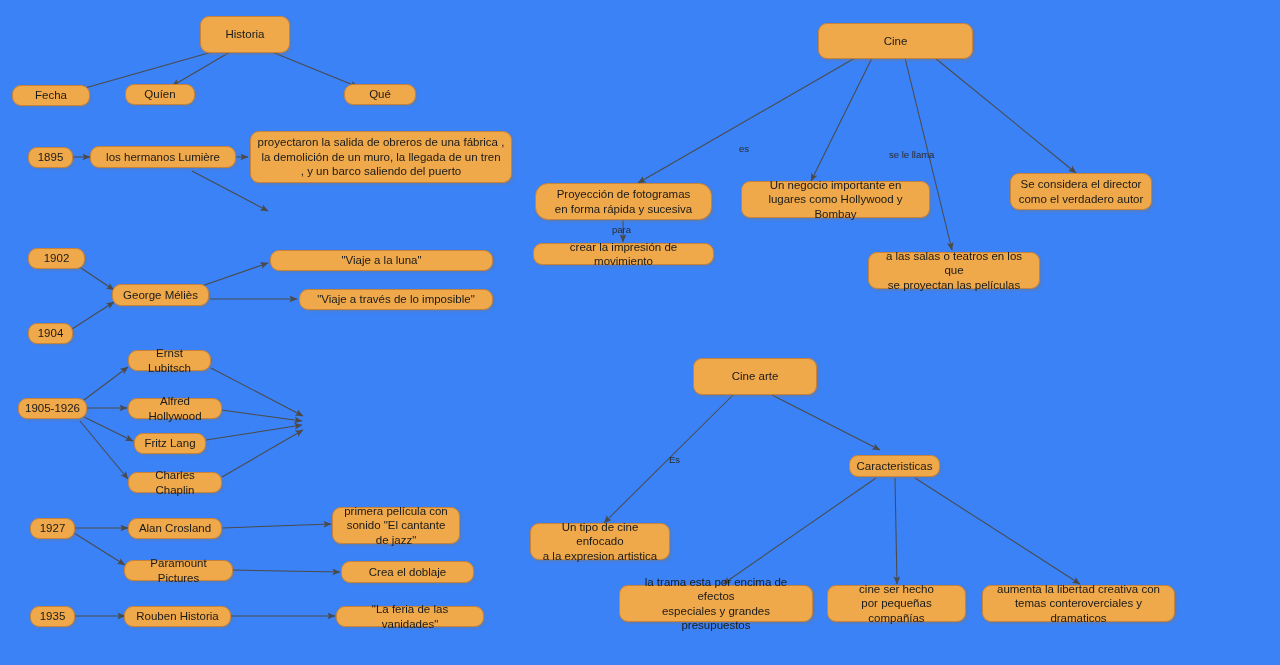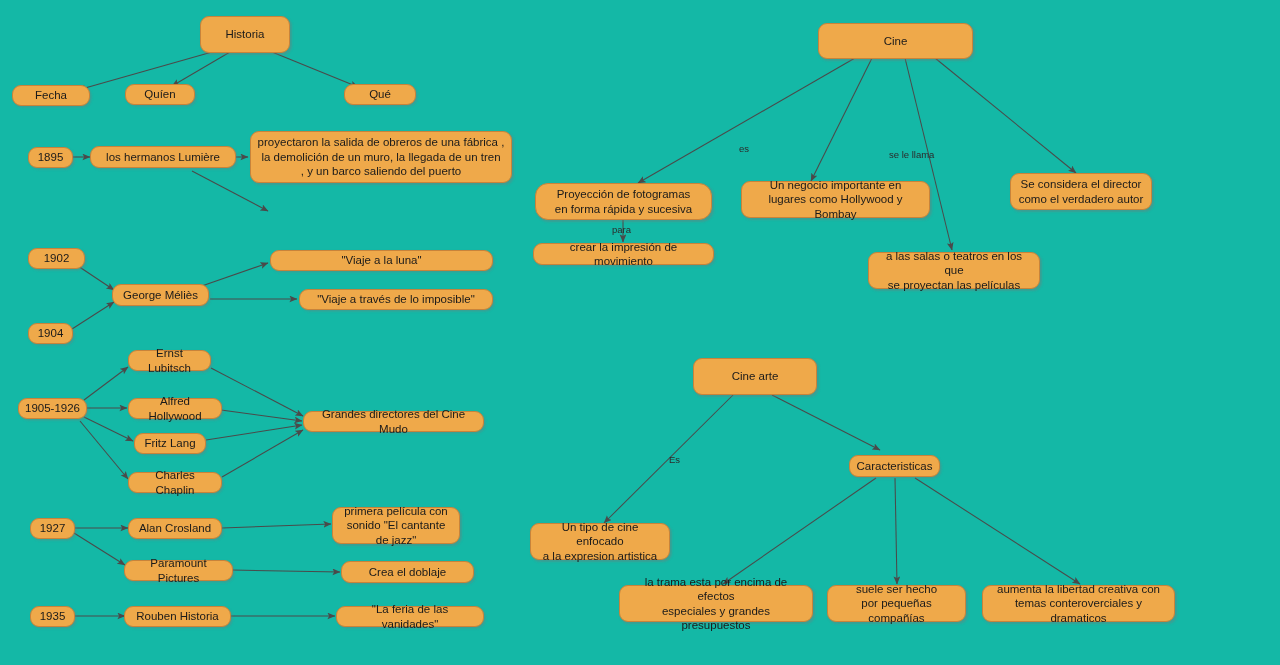--- a/index.html
+++ b/index.html
@@ -1,17 +1,17 @@
 <!DOCTYPE html>
 <html><head>
 <meta charset="utf-8">
 <style>
   html,body{margin:0;padding:0;background:#ffffff;}
   body{font-family:"Liberation Sans","DejaVu Sans",sans-serif;}
-  #canvas{position:relative;width:1280px;height:665px;background:#14b8a6;overflow:hidden;}
+  #canvas{position:relative;width:1280px;height:665px;background:#3b82f6;overflow:hidden;}
   svg.edges{position:absolute;left:0;top:0;width:1280px;height:665px;pointer-events:none;}
   .node{
     position:absolute;
     box-sizing:border-box;
     background:#efa94a;
     border:1px solid #c8833a;
     border-radius:9px;
     color:#1a1a1a;
     font-size:11.5px;
     line-height:14.5px;
@@ -104,21 +104,20 @@
   <div class="node" style="left:28px;top:323px;width:45px;height:21px;">1904</div>
   <div class="node" style="left:112px;top:284px;width:97px;height:22px;">George Méliès</div>
   <div class="node" style="left:270px;top:250px;width:223px;height:21px;">"Viaje a la luna"</div>
   <div class="node" style="left:299px;top:289px;width:194px;height:21px;">"Viaje a través de lo imposible"</div>
 
   <div class="node" style="left:18px;top:398px;width:69px;height:21px;">1905-1926</div>
   <div class="node" style="left:128px;top:350px;width:83px;height:21px;">Ernst Lubitsch</div>
   <div class="node" style="left:128px;top:398px;width:94px;height:21px;">Alfred Hollywood</div>
   <div class="node" style="left:134px;top:433px;width:72px;height:21px;">Fritz Lang</div>
   <div class="node" style="left:128px;top:472px;width:94px;height:21px;">Charles Chaplin</div>
-  <div class="node" style="left:303px;top:411px;width:181px;height:21px;">Grandes directores del Cine Mudo</div>
 
   <div class="node" style="left:30px;top:518px;width:45px;height:21px;">1927</div>
   <div class="node" style="left:128px;top:518px;width:94px;height:21px;">Alan Crosland</div>
   <div class="node" style="left:124px;top:560px;width:109px;height:21px;">Paramount Pictures</div>
   <div class="node" style="left:332px;top:507px;width:128px;height:37px;">primera película con
 sonido "El cantante de jazz"</div>
   <div class="node" style="left:341px;top:561px;width:133px;height:22px;">Crea el doblaje</div>
 
   <div class="node" style="left:30px;top:606px;width:45px;height:21px;">1935</div>
   <div class="node" style="left:124px;top:606px;width:107px;height:21px;">Rouben Historia</div>
@@ -138,20 +137,20 @@
   <div class="edge-label" style="left:739px;top:143px;">es</div>
   <div class="edge-label" style="left:889px;top:149px;">se le llama</div>
   <div class="edge-label" style="left:612px;top:224px;">para</div>
 
   <div class="node" style="left:693px;top:358px;width:124px;height:37px;">Cine arte</div>
   <div class="node" style="left:530px;top:523px;width:140px;height:37px;">Un tipo de cine enfocado
 a la expresion artistica</div>
   <div class="node" style="left:849px;top:455px;width:91px;height:22px;">Caracteristicas</div>
   <div class="node" style="left:619px;top:585px;width:194px;height:37px;">la trama esta por encima de efectos
 especiales  y grandes presupuestos</div>
-  <div class="node" style="left:827px;top:585px;width:139px;height:37px;">suele ser hecho
+  <div class="node" style="left:827px;top:585px;width:139px;height:37px;">cine ser hecho
 por pequeñas compañías</div>
   <div class="node" style="left:982px;top:585px;width:193px;height:37px;">aumenta la libertad creativa con
 temas conteroverciales y dramaticos</div>
 
   <div class="edge-label" style="left:669px;top:454px;">Es</div>
 
 </div>
 
 </body></html>

